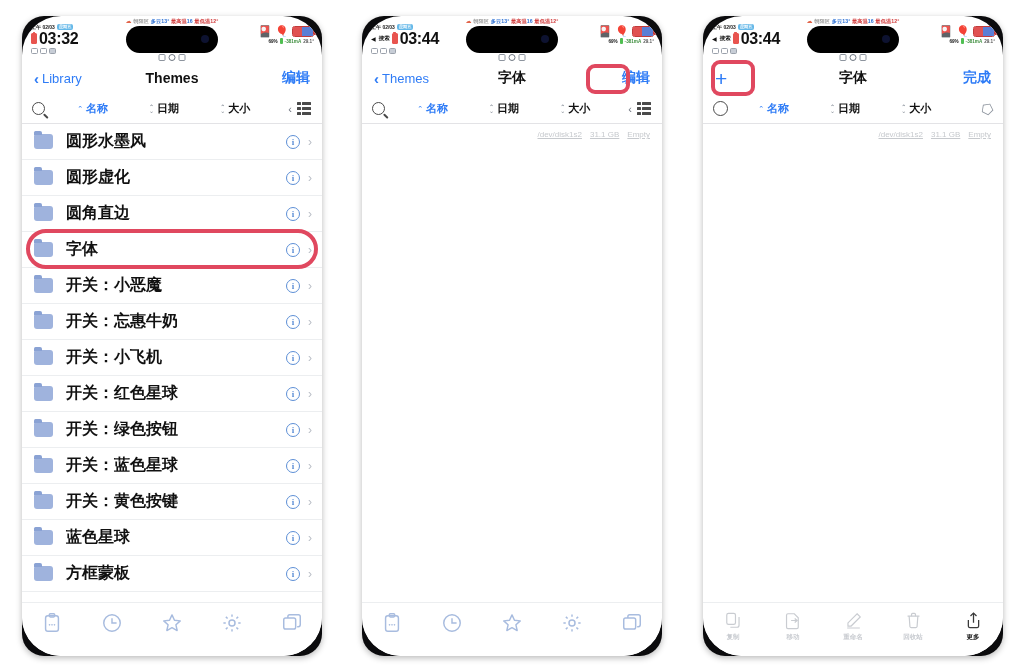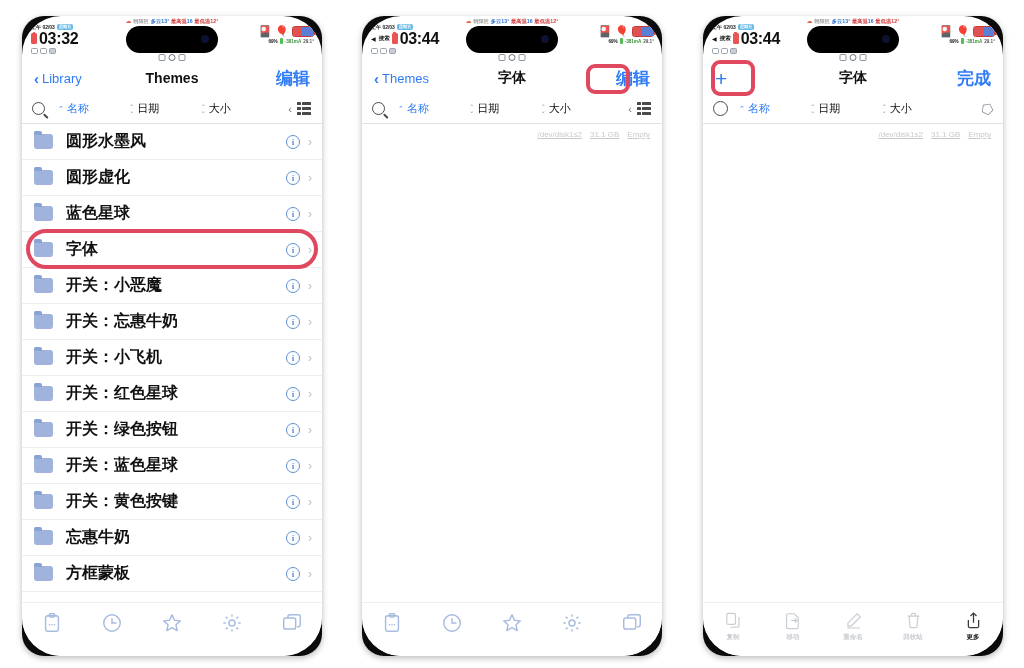--- a/index.html
+++ b/index.html
@@ -128,21 +128,21 @@
   .nav-back {
     display:flex; align-items:center; gap:3px; color:#2f7cf6;
     font-size:13px; cursor:pointer;
   }
   .chev-l { font-size:15px; line-height:13px; font-weight:bold; }
   .nav-title {
     position:absolute; left:0; right:0; text-align:center;
     font-size:14px; font-weight:bold; color:#111; pointer-events:none;
   }
   .nav-action {
-    margin-left:auto; color:#2f7cf6; font-size:17px; font-weight:bold; cursor:pointer;
+    margin-left:auto; color:#2f7cf6; font-size:14px; font-weight:bold; cursor:pointer;
     position:relative; z-index:4;
   }
   .nav-plus { color:#2f7cf6; font-size:21px; line-height:21px; font-weight:300; cursor:pointer;}
 
   
   .sortbar {
     display:flex; align-items:center; height:30px;
     padding:0 10px; border-bottom:.8px solid #e3e3e6; background:#fff;
     gap:2px;
   }
@@ -152,22 +152,22 @@
     position:relative; display:block;
   }
   .srch:after{
     content:"";position:absolute;right:-4px;bottom:-3px;width:5.5px;height:1.7px;
     background:#4a4a4a;transform:rotate(45deg);border-radius:1px;
   }
   .s-circle {
     width:15px;height:15px;border:1.3px solid #4a4a4a;border-radius:50%;
   }
   .s-col {
-    flex:1; display:flex; align-items:center; justify-content:flex-start; gap:3px;
-    font-size:11px; font-weight:normal; color:#111; cursor:pointer;
+    flex:1; display:flex; align-items:center; justify-content:center; gap:3px;
+    font-size:11px; font-weight:bold; color:#111; cursor:pointer;
   }
   .s-col.active { color:#2f7cf6; }
   .arrs { display:flex; flex-direction:column; line-height:4px; font-size:6px; color:#8d949e;}
   .arrs.up { color:#2f7cf6; font-size:7px; line-height:7px;}
   .s-right { width:40px; display:flex; align-items:center; justify-content:flex-end; gap:5px;}
   .s-chev { color:#6f7580; font-size:11px; }
   .viewico { width:15px;height:13px; display:grid; grid-template-columns: 4px 9px; gap:1.4px; }
   .viewico b{ background:#4a4a4a; border-radius:.6px; }
   .tagico { font-size:14px; color:#8d949e; transform:rotate(-45deg); display:inline-block;}
 
@@ -339,93 +339,93 @@
           <div class="row">
             <span class="folder"></span>
             <span class="row-label">圆形虚化</span>
             <span class="row-right">
               <span class="info-ico">i</span>
               <span class="chev-r">›</span>
             </span>
           </div>
           <div class="row">
             <span class="folder"></span>
+            <span class="row-label">圆角直边</span>
+            <span class="row-right">
+              <span class="info-ico">i</span>
+              <span class="chev-r">›</span>
+            </span>
+          </div>
+          <div class="row">
+            <span class="folder"></span>
+            <span class="row-label">字体</span>
+            <span class="row-right">
+              <span class="info-ico">i</span>
+              <span class="chev-r">›</span>
+            </span>
+          </div>
+          <div class="row">
+            <span class="folder"></span>
+            <span class="row-label">开关：小恶魔</span>
+            <span class="row-right">
+              <span class="info-ico">i</span>
+              <span class="chev-r">›</span>
+            </span>
+          </div>
+          <div class="row">
+            <span class="folder"></span>
+            <span class="row-label">开关：忘惠牛奶</span>
+            <span class="row-right">
+              <span class="info-ico">i</span>
+              <span class="chev-r">›</span>
+            </span>
+          </div>
+          <div class="row">
+            <span class="folder"></span>
+            <span class="row-label">开关：小飞机</span>
+            <span class="row-right">
+              <span class="info-ico">i</span>
+              <span class="chev-r">›</span>
+            </span>
+          </div>
+          <div class="row">
+            <span class="folder"></span>
+            <span class="row-label">开关：红色星球</span>
+            <span class="row-right">
+              <span class="info-ico">i</span>
+              <span class="chev-r">›</span>
+            </span>
+          </div>
+          <div class="row">
+            <span class="folder"></span>
+            <span class="row-label">开关：绿色按钮</span>
+            <span class="row-right">
+              <span class="info-ico">i</span>
+              <span class="chev-r">›</span>
+            </span>
+          </div>
+          <div class="row">
+            <span class="folder"></span>
+            <span class="row-label">开关：蓝色星球</span>
+            <span class="row-right">
+              <span class="info-ico">i</span>
+              <span class="chev-r">›</span>
+            </span>
+          </div>
+          <div class="row">
+            <span class="folder"></span>
+            <span class="row-label">开关：黄色按键</span>
+            <span class="row-right">
+              <span class="info-ico">i</span>
+              <span class="chev-r">›</span>
+            </span>
+          </div>
+          <div class="row">
+            <span class="folder"></span>
             <span class="row-label">蓝色星球</span>
-            <span class="row-right">
-              <span class="info-ico">i</span>
-              <span class="chev-r">›</span>
-            </span>
-          </div>
-          <div class="row">
-            <span class="folder"></span>
-            <span class="row-label">字体</span>
-            <span class="row-right">
-              <span class="info-ico">i</span>
-              <span class="chev-r">›</span>
-            </span>
-          </div>
-          <div class="row">
-            <span class="folder"></span>
-            <span class="row-label">开关：小恶魔</span>
-            <span class="row-right">
-              <span class="info-ico">i</span>
-              <span class="chev-r">›</span>
-            </span>
-          </div>
-          <div class="row">
-            <span class="folder"></span>
-            <span class="row-label">开关：忘惠牛奶</span>
-            <span class="row-right">
-              <span class="info-ico">i</span>
-              <span class="chev-r">›</span>
-            </span>
-          </div>
-          <div class="row">
-            <span class="folder"></span>
-            <span class="row-label">开关：小飞机</span>
-            <span class="row-right">
-              <span class="info-ico">i</span>
-              <span class="chev-r">›</span>
-            </span>
-          </div>
-          <div class="row">
-            <span class="folder"></span>
-            <span class="row-label">开关：红色星球</span>
-            <span class="row-right">
-              <span class="info-ico">i</span>
-              <span class="chev-r">›</span>
-            </span>
-          </div>
-          <div class="row">
-            <span class="folder"></span>
-            <span class="row-label">开关：绿色按钮</span>
-            <span class="row-right">
-              <span class="info-ico">i</span>
-              <span class="chev-r">›</span>
-            </span>
-          </div>
-          <div class="row">
-            <span class="folder"></span>
-            <span class="row-label">开关：蓝色星球</span>
-            <span class="row-right">
-              <span class="info-ico">i</span>
-              <span class="chev-r">›</span>
-            </span>
-          </div>
-          <div class="row">
-            <span class="folder"></span>
-            <span class="row-label">开关：黄色按键</span>
-            <span class="row-right">
-              <span class="info-ico">i</span>
-              <span class="chev-r">›</span>
-            </span>
-          </div>
-          <div class="row">
-            <span class="folder"></span>
-            <span class="row-label">忘惠牛奶</span>
             <span class="row-right">
               <span class="info-ico">i</span>
               <span class="chev-r">›</span>
             </span>
           </div>
           <div class="row">
             <span class="folder"></span>
             <span class="row-label">方框蒙板</span>
             <span class="row-right">
               <span class="info-ico">i</span>

